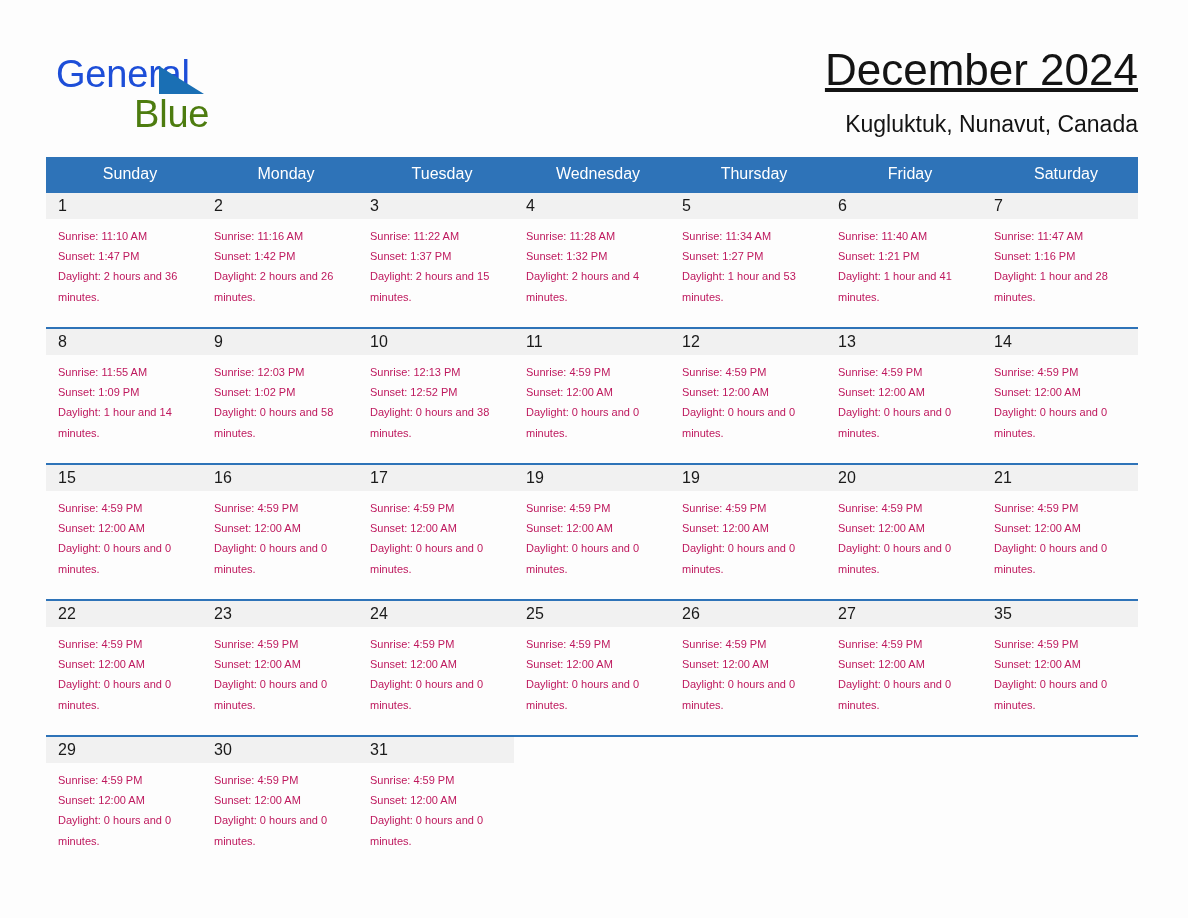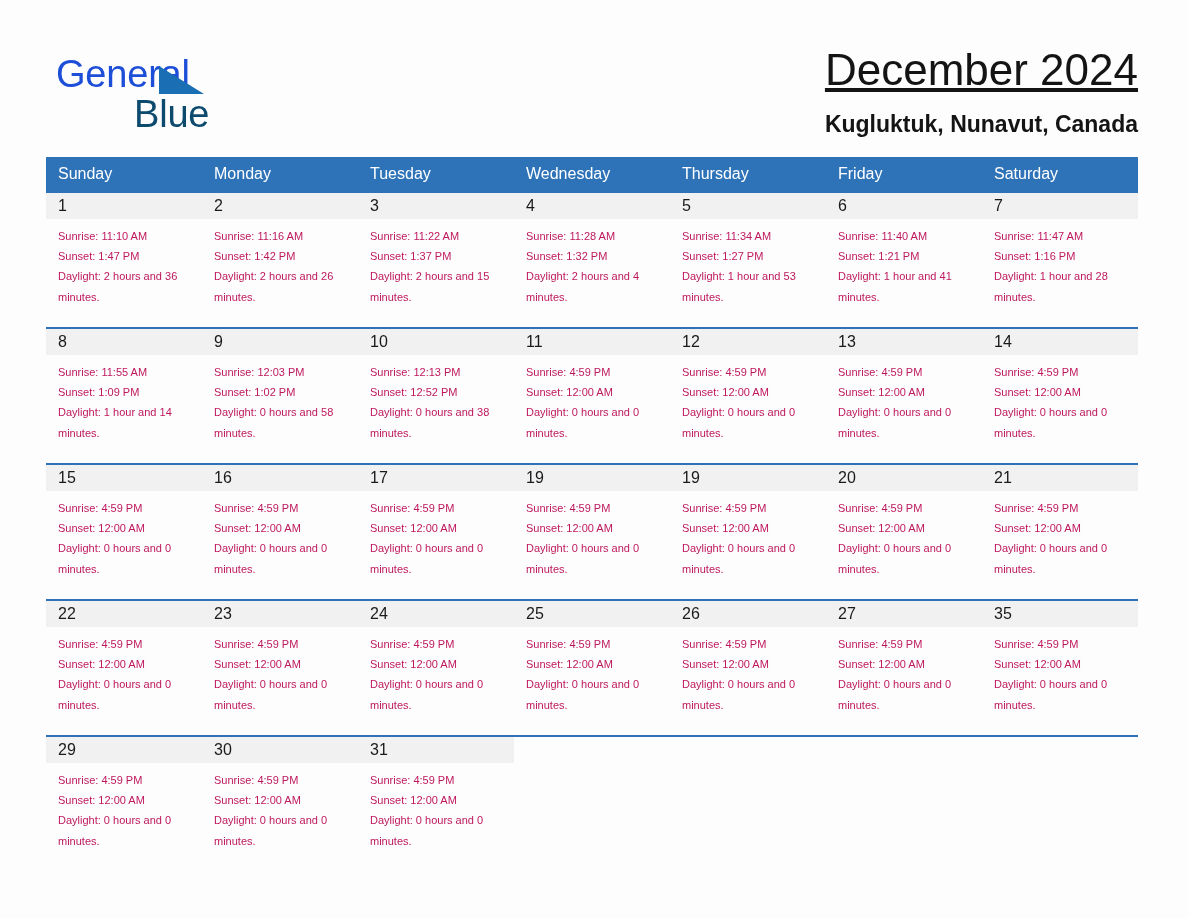--- a/index.html
+++ b/index.html
@@ -56,42 +56,42 @@
     border-left: 45px solid #1a6fb4;
     border-top: 28px solid transparent;
   }
   .brand-blue {
     position: absolute;
     left: 78px;
     top: 40px;
     font-size: 38px;
     line-height: 44px;
     letter-spacing: -0.2px;
-    color: #0c4a6e;
+    color: #4d7c0f;
   }
 
   .title-wrap {
     position: absolute;
     right: 0px;
     top: 0px;
     text-align: right;
   }
   .cal-title {
     font-size: 44px;
     line-height: 56px;
     font-weight: normal;
     color: #141414;
     margin: 0;
     white-space: nowrap;
     text-decoration: underline;
   }
   .cal-subtitle {
     font-size: 23px;
     line-height: 34px;
-    font-weight: bold;
+    font-weight: normal;
     color: #141414;
     margin: 0;
     margin-top: 9px;
     white-space: nowrap;
   }
 
   
   .calendar {
     position: absolute;
     left: 46px;
@@ -99,21 +99,21 @@
     width: 1092px;
     border-collapse: collapse;
     table-layout: fixed;
   }
   .calendar th {
     background: #2e73b8;
     color: #ffffff;
     font-weight: normal;
     font-size: 16px;
     line-height: 20px;
-    text-align: left;
+    text-align: center;
     padding: 7px 0 7px 12px;
     border: none;
   }
   .calendar col { width: 156px; }
 
   .daycell {
     vertical-align: top;
     padding: 0;
     border: none;
     height: 134px;

